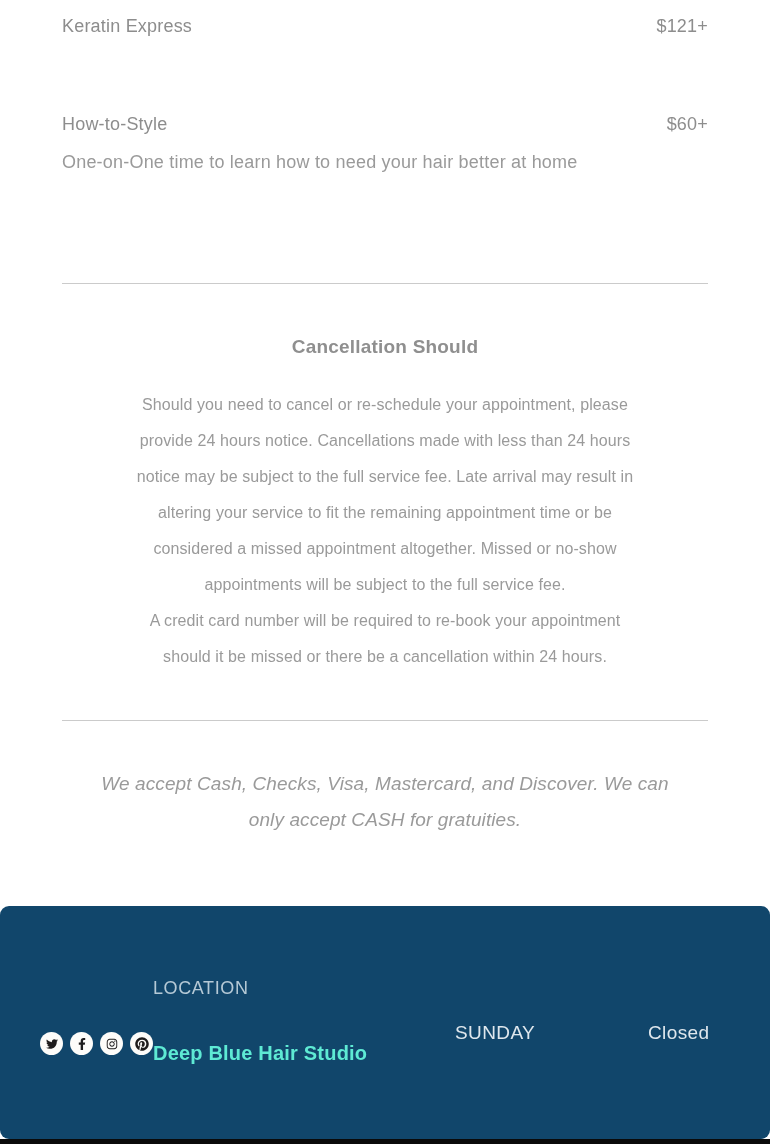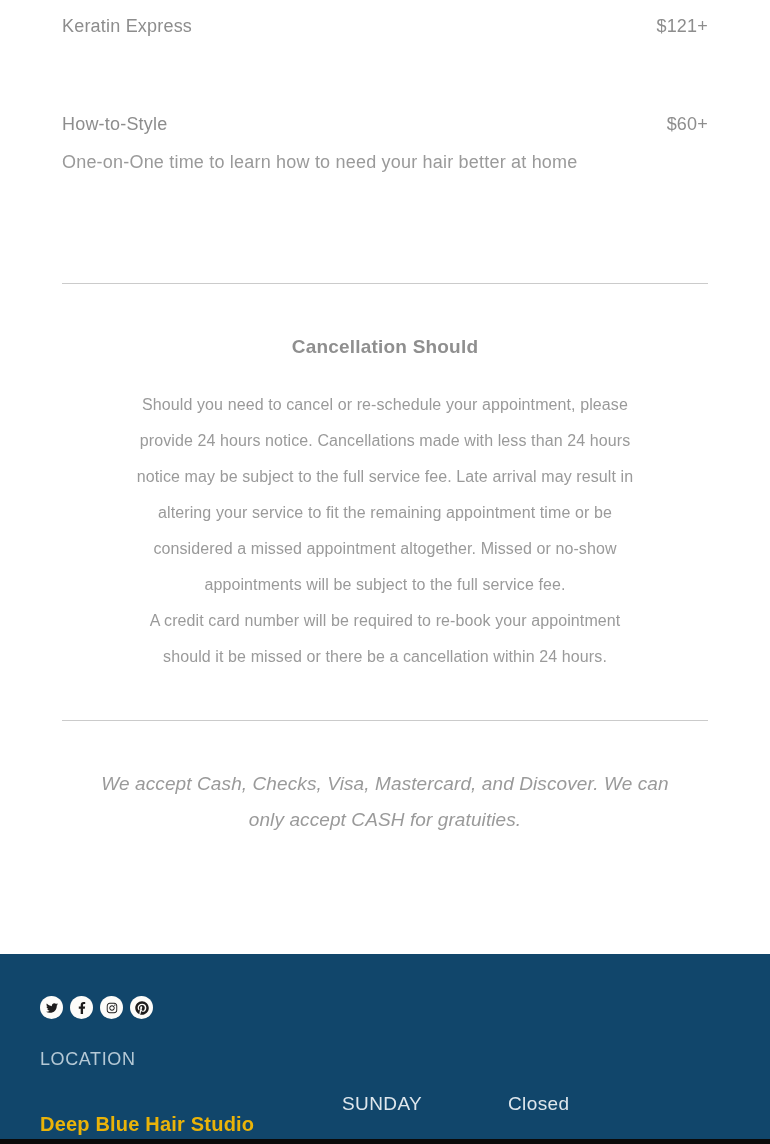--- a/index.html
+++ b/index.html
@@ -78,26 +78,27 @@
     font-style: italic;
     font-size: 19px;
     line-height: 36px;
     color: #9a9a9a;
     white-space: pre-line;
     letter-spacing: 0.1px;
   }
 
   
   .footer {
-    margin-top: 116px;
+    margin-top: 68px;
     background: #11466b;
     flex: 1 0 auto;
     padding: 42px 40px 0 40px;
     display: flex;
-    flex-direction: column;
+    flex-direction: row;
+    border-radius: 9px;
   }
   .social-row {
     display: flex;
     gap: 7px;
     align-items: center;
   }
   .social-circle {
     width: 23px;
     height: 23px;
     border-radius: 50%;
@@ -121,29 +122,30 @@
     line-height: 21px;
     color: #b5c9d6;
     letter-spacing: 0.6px;
     font-weight: normal;
   }
   .footer-rows { margin-top: 43px; }
   .studio-name {
     font-size: 20px;
     line-height: 23px;
     font-weight: bold;
-    color: #eab308;
+    color: #5eead4;
     letter-spacing: 0.2px;
   }
   .hours-row {
     display: flex;
     font-size: 19px;
     line-height: 23px;
     color: #dfe7ed;
     letter-spacing: 0.4px;
+    gap: 27px;
   }
   .hours-day { width: 166px; flex: 0 0 166px; }
 
   .bottom-bar {
     flex: 0 0 auto;
     height: 5px;
     background: #0a0a0a;
     width: 100%;
   }
 </style>

